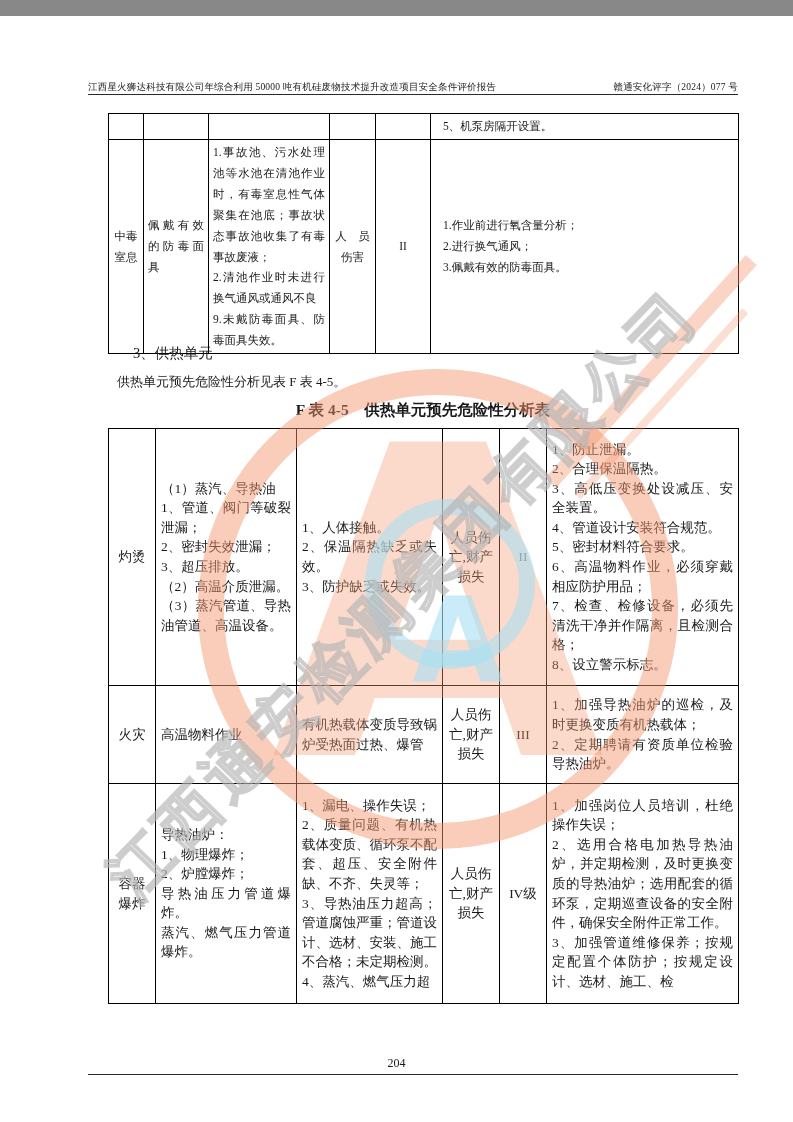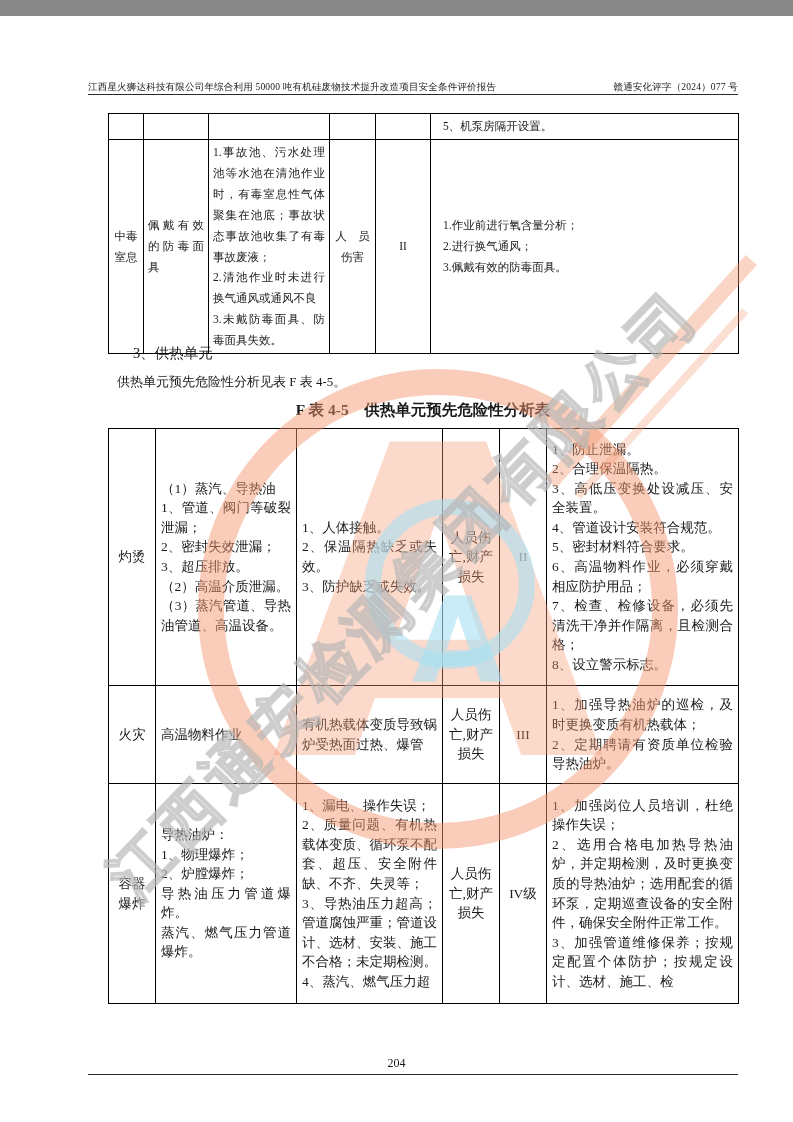--- a/index.html
+++ b/index.html
@@ -87,21 +87,21 @@
       <td></td>
       <td></td>
       <td></td>
       <td class="mpad">5、机泵房隔开设置。</td>
     </tr>
     <tr style="height:198px">
       <td class="tc">中毒室息</td>
       <td>佩戴有效的防毒面具</td>
       <td>1.事故池、污水处理池等水池在清池作业时，有毒室息性气体聚集在池底；事故状态事故池收集了有毒事故废液；
 2.清池作业时未进行换气通风或通风不良
-3.未戴防毒面具、防毒面具失效。</td>
+9.未戴防毒面具、防毒面具失效。</td>
       <td class="tc">人　员
 伤害</td>
       <td class="tc">II</td>
       <td class="mpad">1.作业前进行氧含量分析；
 2.进行换气通风；
 3.佩戴有效的防毒面具。</td>
     </tr>
   </tbody>
     </table>
 

